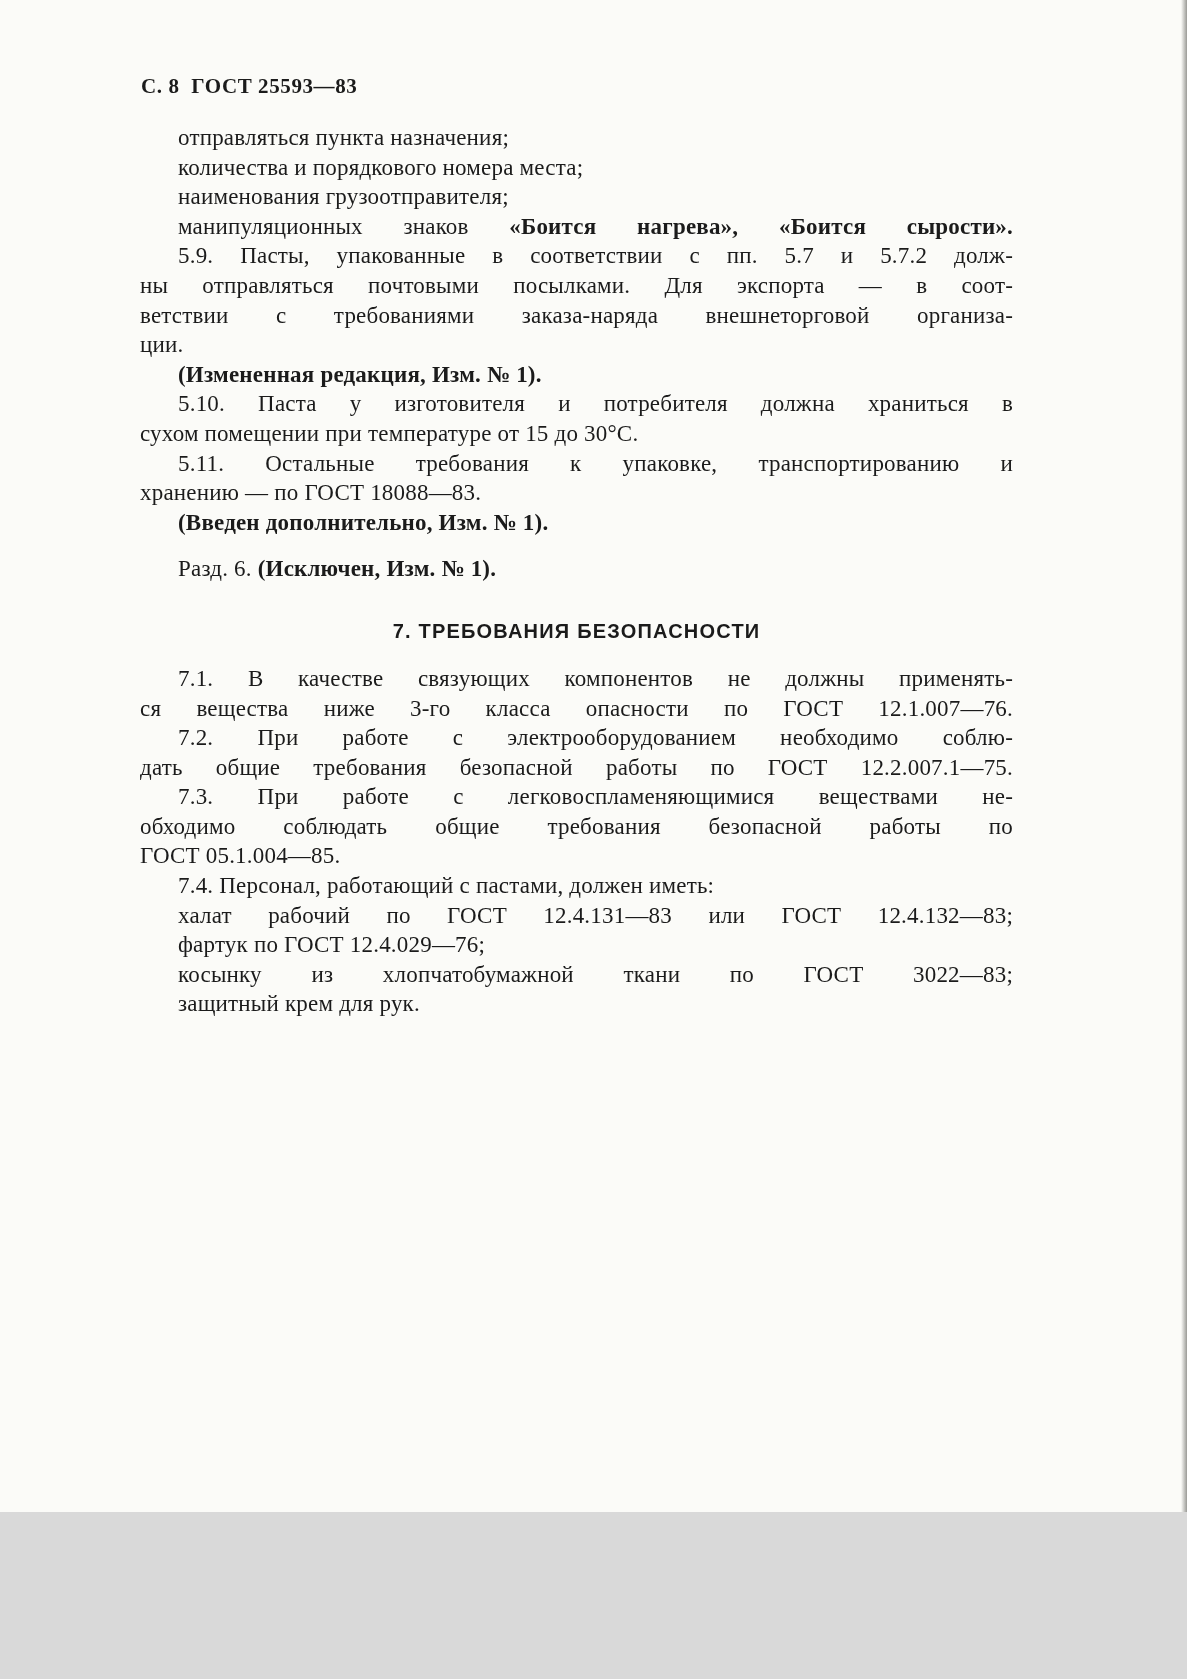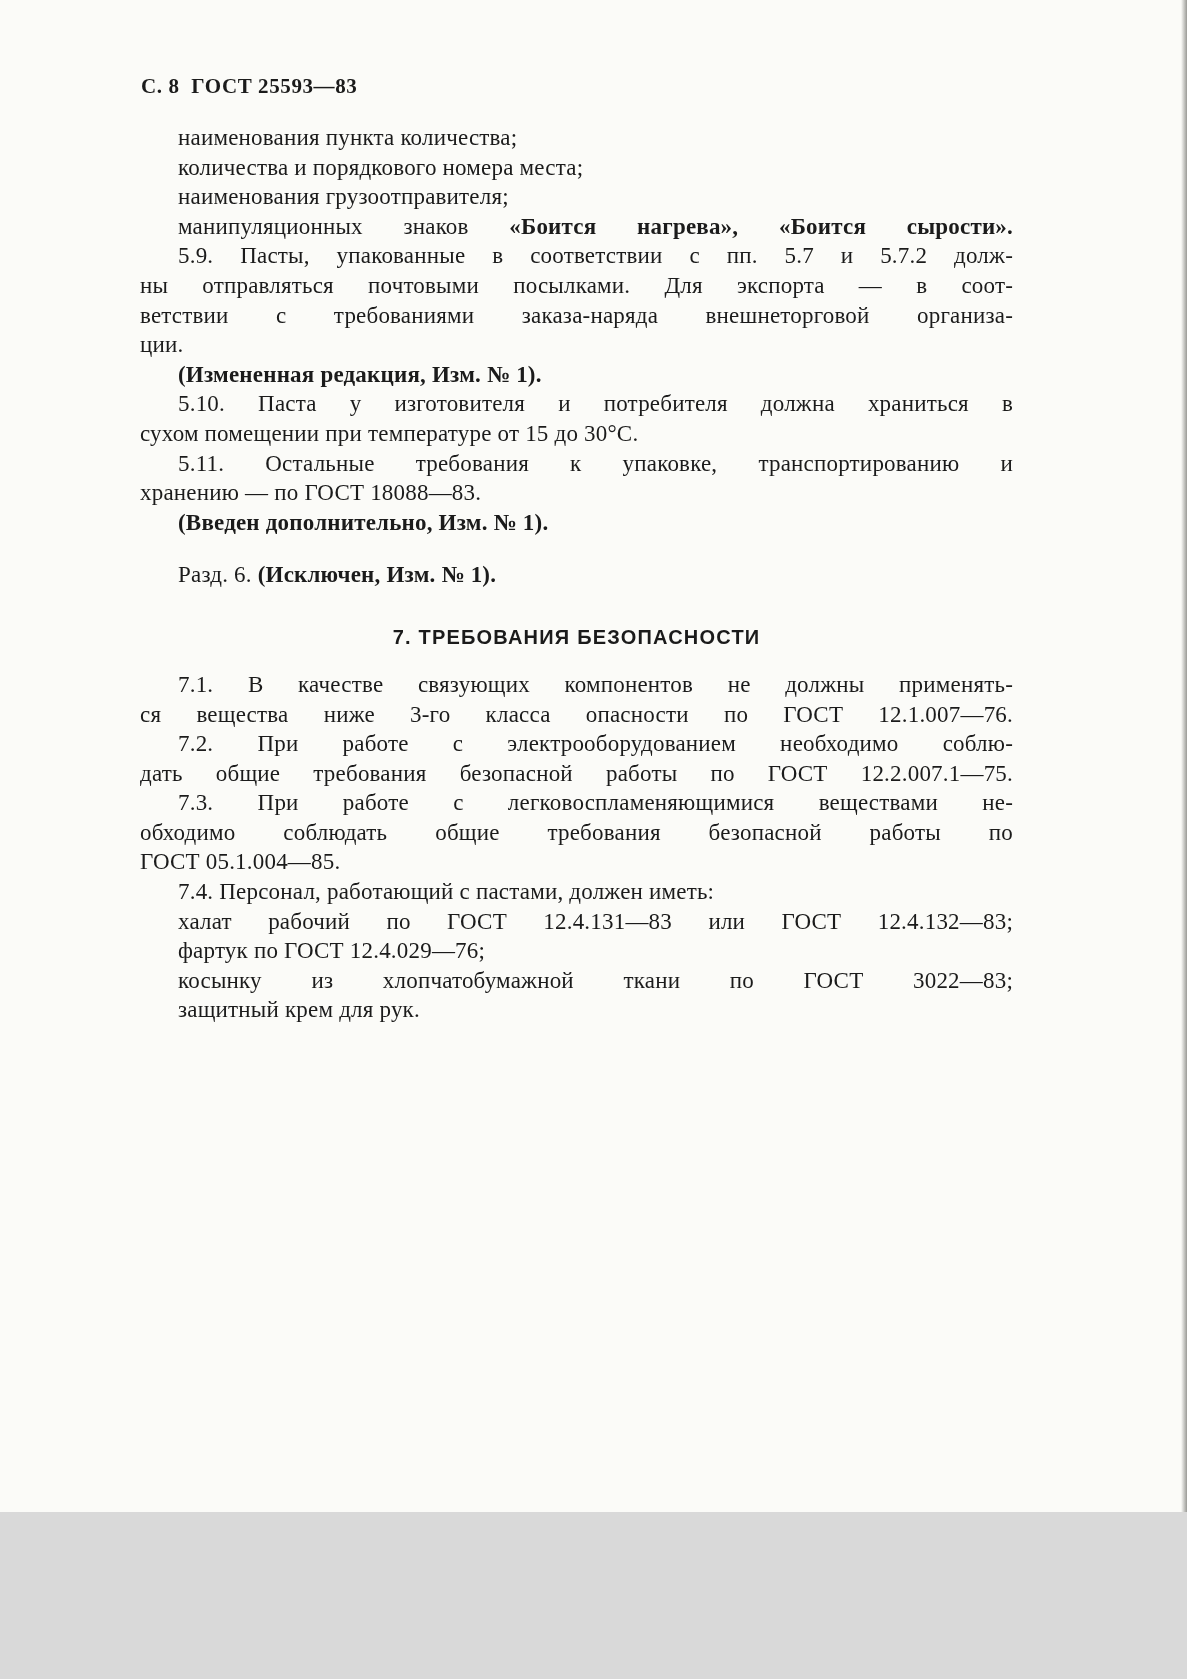--- a/index.html
+++ b/index.html
@@ -54,21 +54,21 @@
   }
 </style>
 </head>
 <body>
 
 <div class="page">
   <div class="page-header">С. 8  ГОСТ 25593—83</div>
 
   <div class="doc-body">
       <div class="p para">
-        <div class="line first"><span>наименования пункта количества;</span></div>
+        <div class="line first"><span>отправляться пункта назначения;</span></div>
       </div>
       <div class="p para">
         <div class="line first"><span>количества и порядкового номера места;</span></div>
       </div>
       <div class="p para">
         <div class="line first"><span>наименования грузоотправителя;</span></div>
       </div>
       <div class="p para">
         <div class="line first just"><span>манипуляционных знаков </span><span class="b">«Боится нагрева», «Боится сырости».</span></div>
       </div>
@@ -85,21 +85,21 @@
         <div class="line first just"><span>5.10. Паста у изготовителя и потребителя должна храниться в</span></div>
         <div class="line"><span>сухом помещении при температуре от 15 до 30°С.</span></div>
       </div>
       <div class="p para">
         <div class="line first just"><span>5.11. Остальные требования к упаковке, транспортированию и</span></div>
         <div class="line"><span>хранению — по ГОСТ 18088—83.</span></div>
       </div>
       <div class="p para">
         <div class="line first"><span class="b">(Введен дополнительно, Изм. № 1).</span></div>
       </div>
-      <div class="p para" style="margin-top: 23px;">
+      <div class="p para" style="margin-top: 17px;">
         <div class="line first"><span>Разд. 6. </span><span class="b">(Исключен, Изм. № 1).</span></div>
       </div>
       <div class="p heading">
         <div class="line first"><span class="b">7. ТРЕБОВАНИЯ БЕЗОПАСНОСТИ</span></div>
       </div>
       <div class="p para">
         <div class="line first just"><span>7.1. В качестве связующих компонентов не должны применять-</span></div>
         <div class="line just"><span>ся вещества ниже 3-го класса опасности по ГОСТ 12.1.007—76.</span></div>
       </div>
       <div class="p para">

